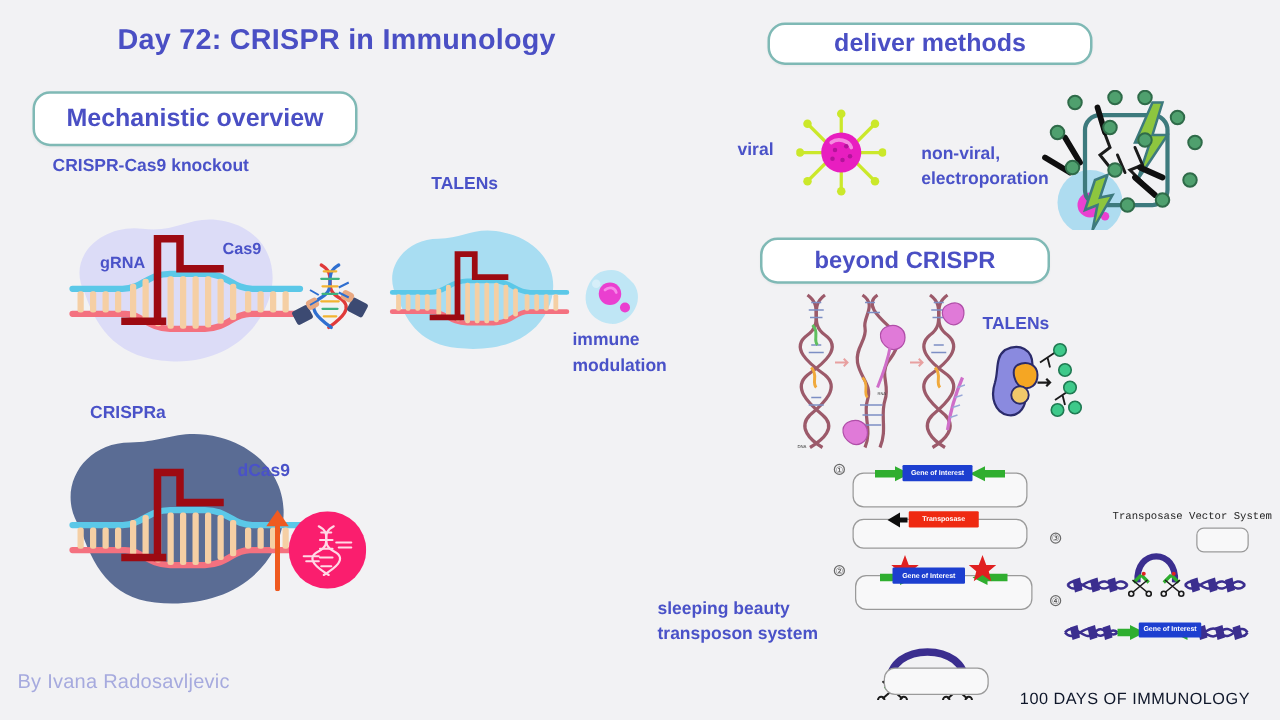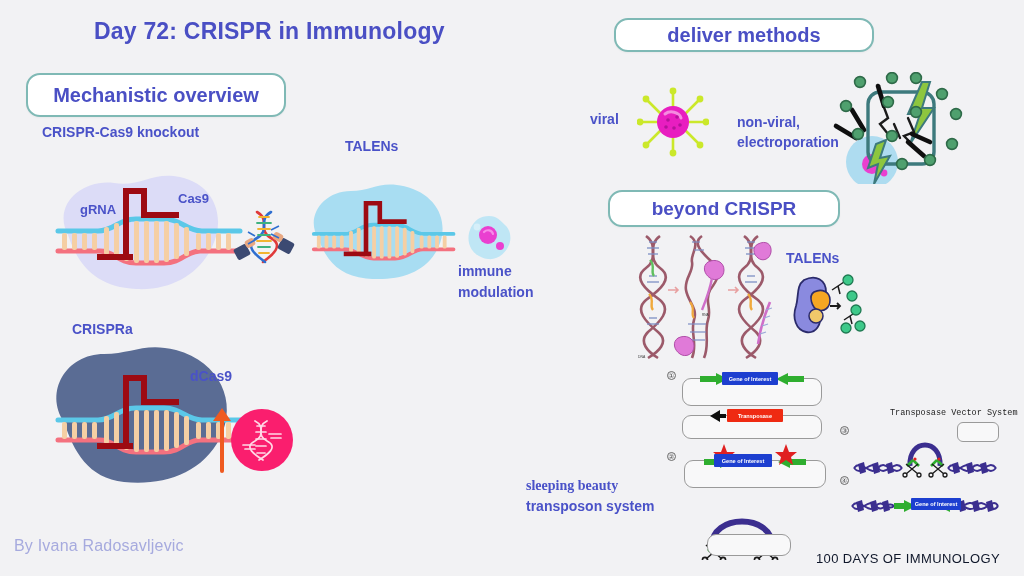--- a/index.html
+++ b/index.html
@@ -422,21 +422,21 @@
     <path d="M54 48 L60 44 M60 44 L66 40 M60 44 L62 52" stroke="#1b1b1b" stroke-width="1.5" fill="none"></path>
     <g fill="#3ec98a" stroke="#1f7a52" stroke-width="1.3">
       <circle cx="58" cy="8" r="5"></circle>
         <circle cx="62" cy="24" r="5"></circle>
       <circle cx="66" cy="38" r="5"></circle>
         <circle cx="56" cy="56" r="5"></circle>
         <circle cx="70" cy="54" r="5"></circle>
     </g>
   </svg>
 
-  <div class="lbl lbl-md" style="left:526px; top:477px;font-family:Liberation Serif, serif;">sleeping beauty</div>
+  <div class="lbl lbl-md" style="left:526px; top:477px;">sleeping beauty</div>
   <div class="lbl lbl-md" style="left:526px; top:497px;">transposon system</div>
 
   <div class="tp-num" style="left:667px; top:371px;">①</div>
   <div class="tp-box" style="left:682px; top:378px; width:140px; height:28px;"></div>
   <svg class="ill" style="left:682px; top:369px;" width="140" height="20" viewBox="0 0 140 20">
     <path d="M46 10 L34 4 L34 7 L18 7 L18 13 L34 13 L34 16 Z" fill="#2fae2f"></path>
     <path d="M94 10 L106 4 L106 7 L122 7 L122 13 L106 13 L106 16 Z" fill="#2fae2f"></path>
   </svg>
   <div class="tp-tag tp-gene" style="left:722px; top:372px; width:56px; height:13px;">Gene of Interest</div>
 

